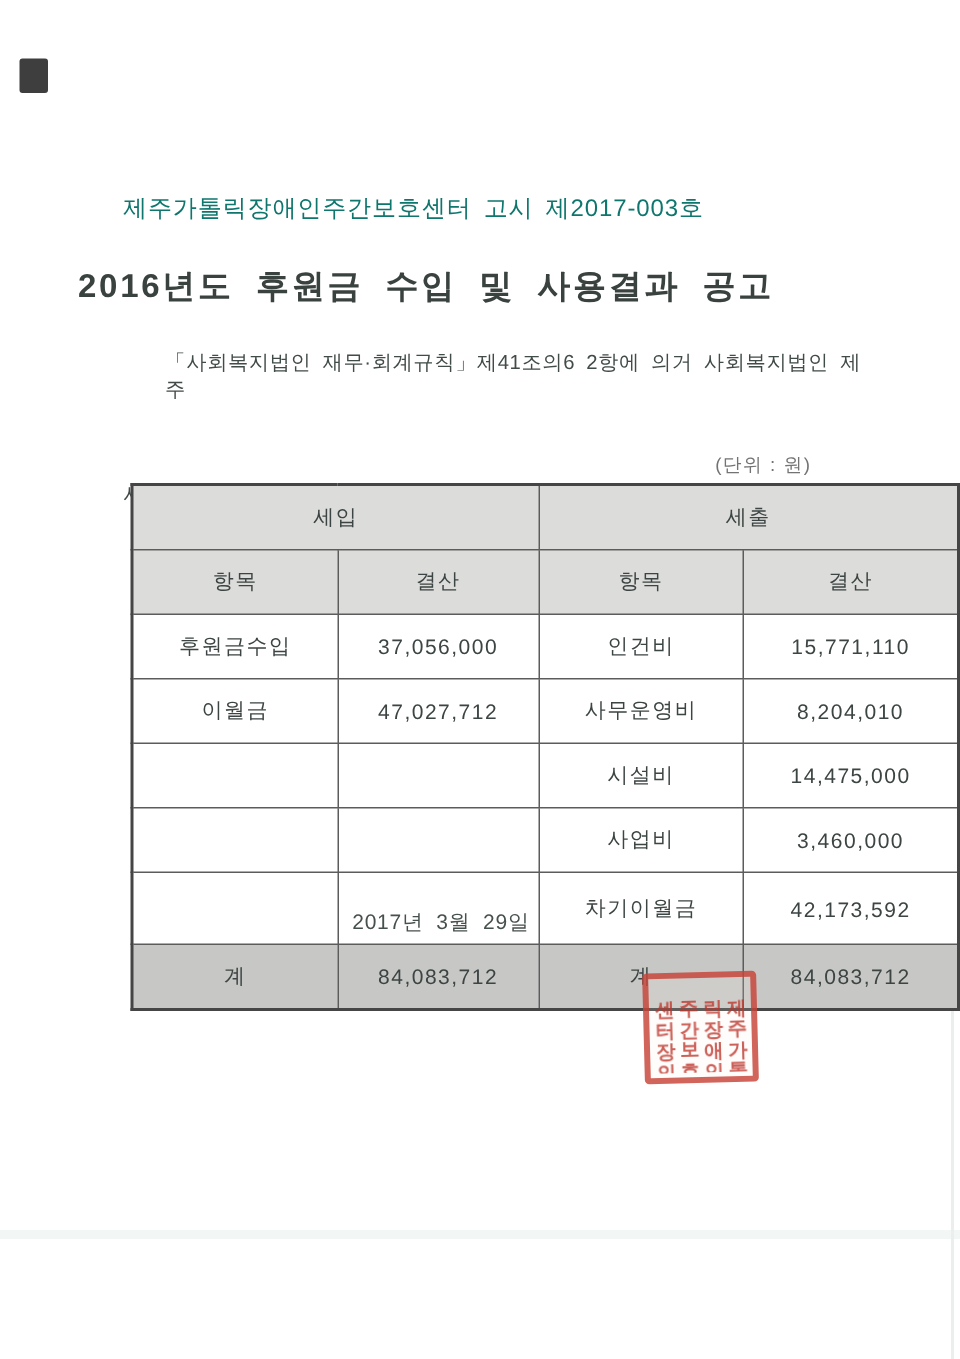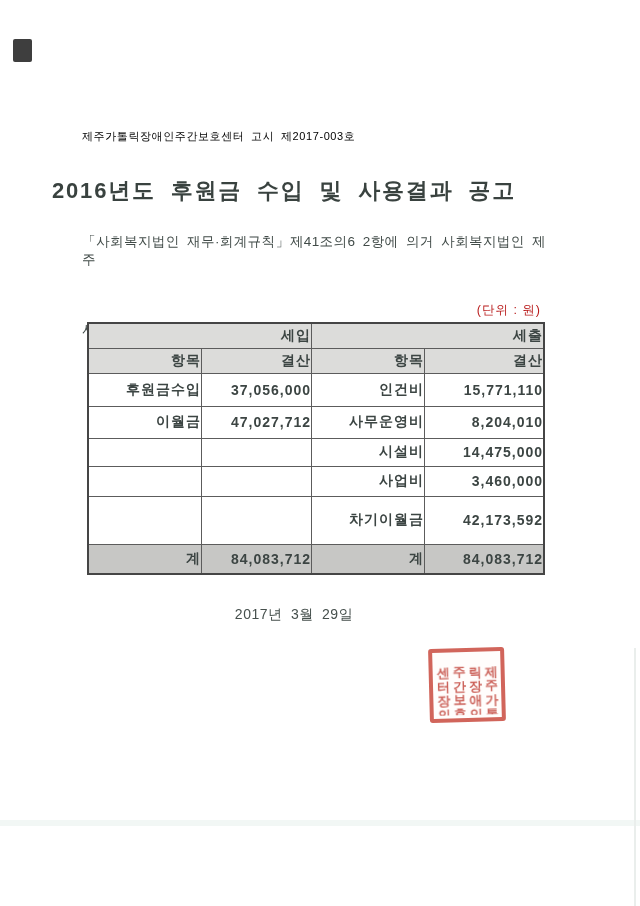--- a/index.html
+++ b/index.html
@@ -11,52 +11,51 @@
     font-family:"Liberation Sans","DejaVu Sans",sans-serif;
     color:#3f4846;
   }
   
   .corner-mark{position:absolute;left:13px;top:39px;width:19px;height:23px;background:#3e3e3e;border-radius:2px;}
   .scan-band-h{position:absolute;left:0;top:820px;width:640px;height:6px;background:#f2f7f5;}
   .scan-line-v{position:absolute;left:634px;top:648px;width:2px;height:258px;background:#eaeeec;}
 
   .notice-number{
     position:absolute;left:82px;top:129px;
-    font-size:11px;letter-spacing:.6px;word-spacing:3px;color:#000000;
+    font-size:16px;letter-spacing:.6px;word-spacing:3px;color:#0f766e;
   }
   .doc-title{
     position:absolute;left:0;top:176px;width:568px;
     text-align:center;font-size:22px;font-weight:bold;
     letter-spacing:1.8px;word-spacing:7px;color:#39423f;
   }
   .body-line{
     position:absolute;left:82px;width:464px;
     font-size:13.5px;color:#414b48;letter-spacing:.4px;word-spacing:3px;
     text-align:justify;
   }
   .body-line.justify{text-align-last:justify;}
-  .line-1{top:233px;}
+  .line-1{top:233px;margin-left:28px;}
   .line-2{top:255px;}
   .line-3{top:277px;margin-top:44px;}
   .unit-label{
     position:absolute;left:400px;top:302px;width:141px;
-    text-align:right;font-size:12.5px;letter-spacing:1px;color:#b91c1c;
+    text-align:right;font-size:12.5px;letter-spacing:1px;color:#737373;
   }
 
   table.report{
     position:absolute;left:87px;top:322px;
     border-collapse:collapse;table-layout:fixed;
     font-size:14px;color:#3c4543;
   }
   table.report td{
     border:1px solid #5c5c5c;
-    text-align:right;vertical-align:middle;
+    text-align:center;vertical-align:middle;
     letter-spacing:1px;
-    padding:0;
-    font-weight:bold;
+    padding:12px;
   }
   table.report{border:2px solid #454545;}
   .c1{width:112px;} .c2{width:109px;} .c3{width:112px;} .c4{width:118px;}
   .hrow td{background:#dcdcda;}
   .trow td{background:#c7c7c5;}
   .r1{height:25px;} .r2{height:25px;}
   .r3{height:33px;} .r4{height:32px;} .r5{height:28px;} .r6{height:30px;} .r7{height:48px;margin-top:45px;}
   .r8{height:30px;}
 
   .doc-date{

